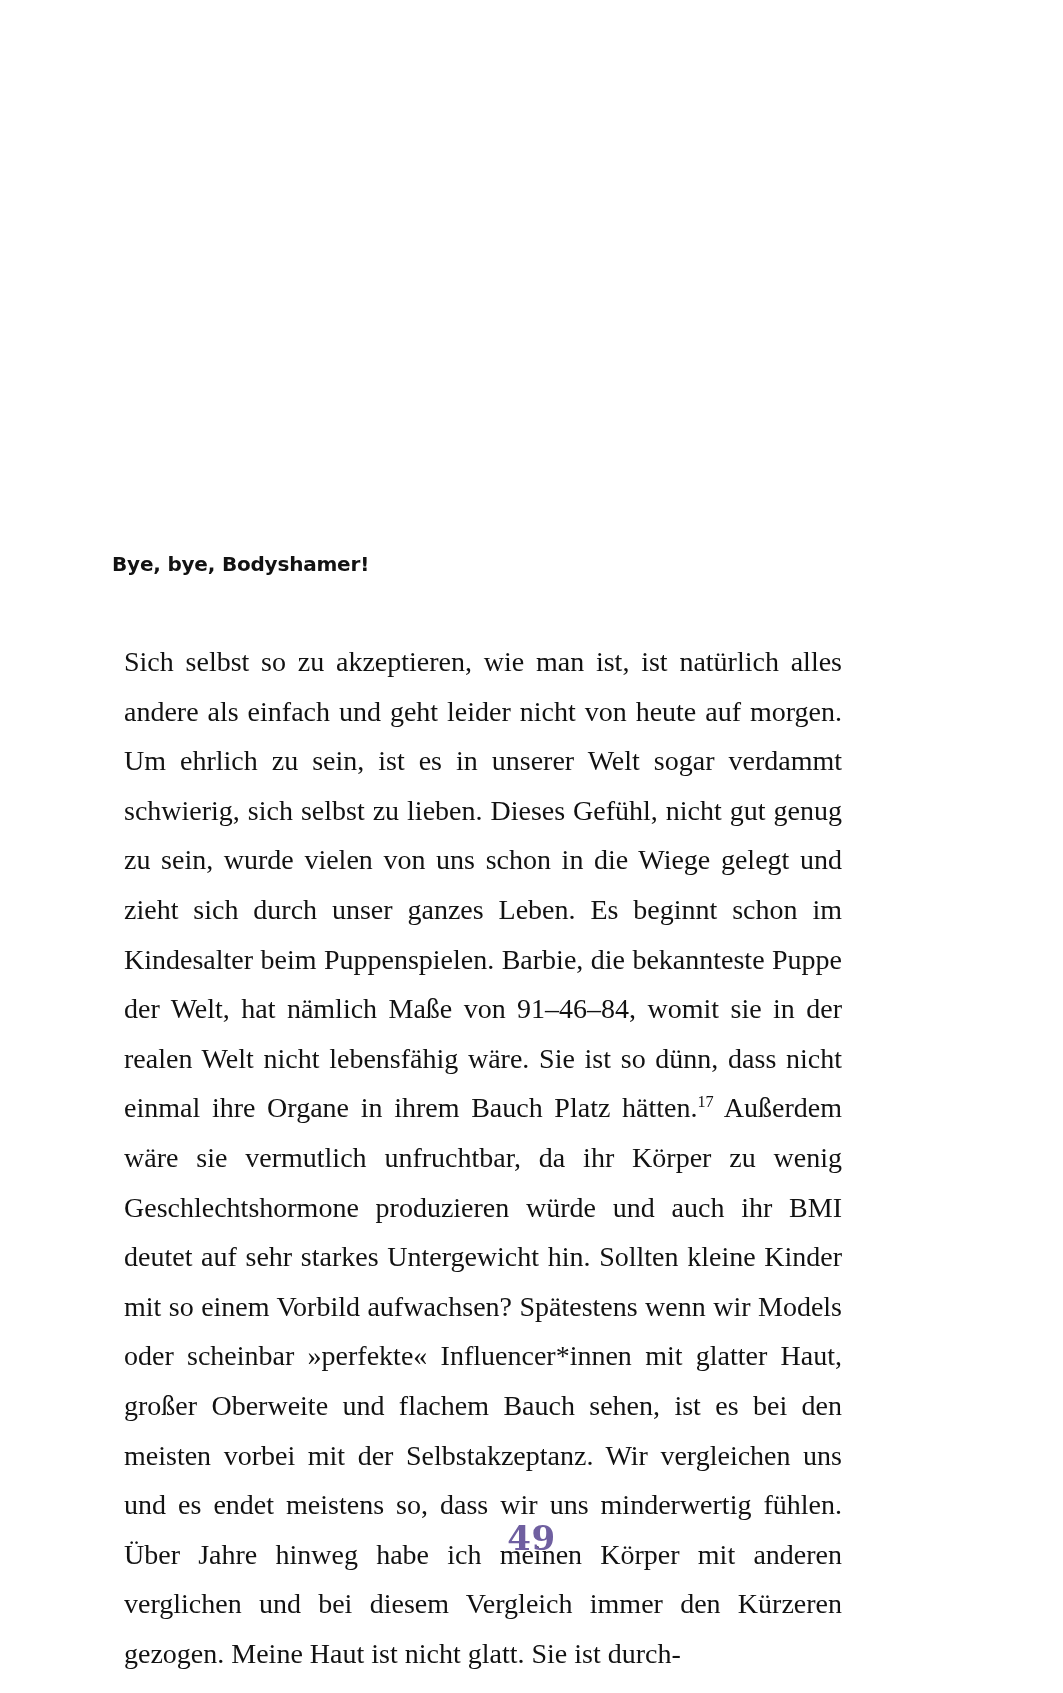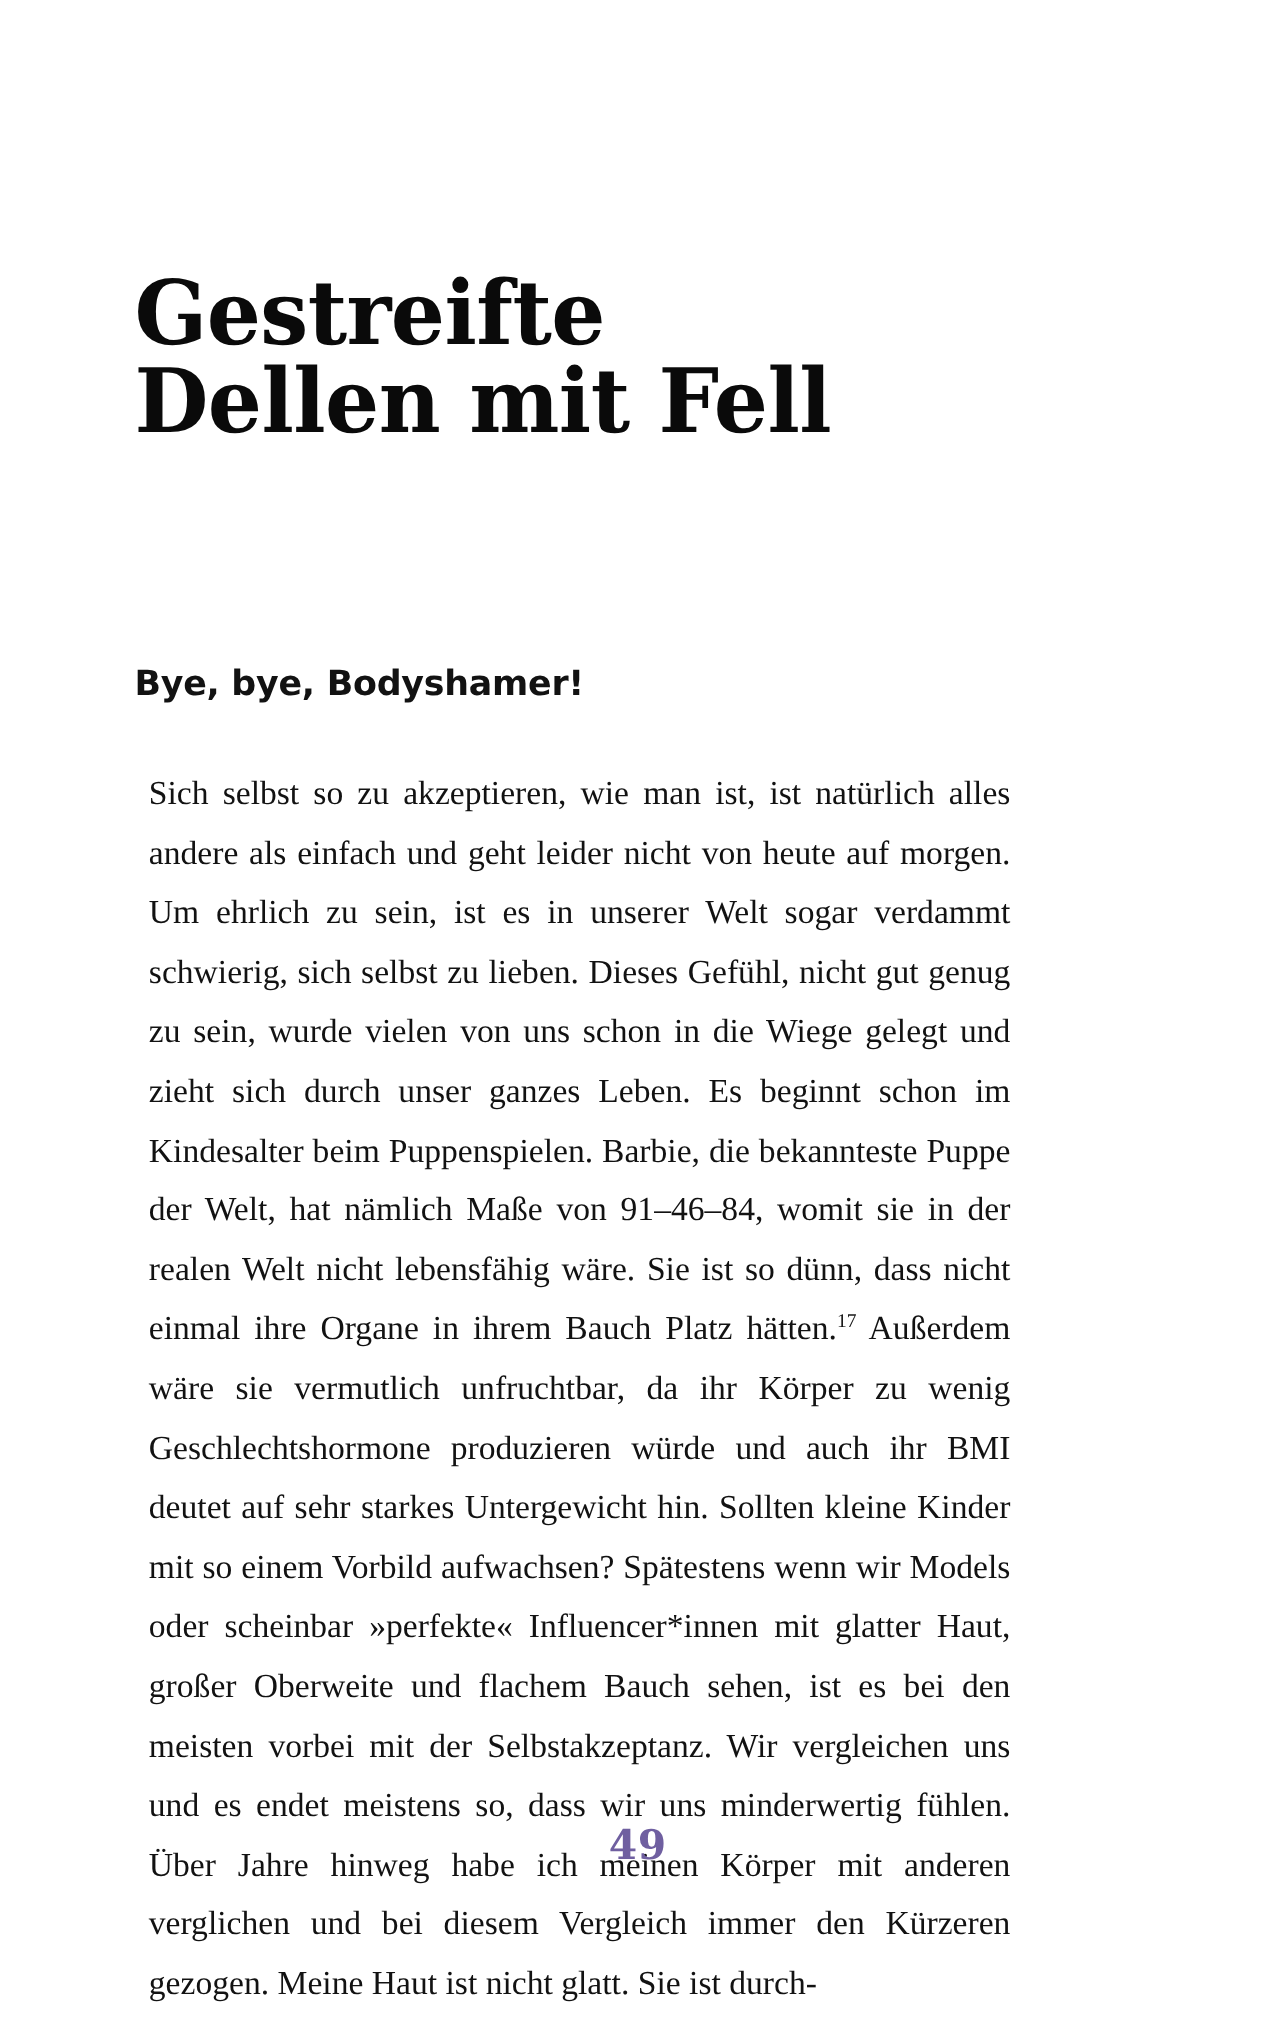--- a/index.html
+++ b/index.html
@@ -53,21 +53,21 @@
 
   
   .section-heading {
     position: absolute;
     left: 112px;
     top: 552px;
     width: 800px;
     margin: 0;
     font-family: "DejaVu Sans", "Liberation Sans", sans-serif;
     font-weight: 700;
-    font-size: 29px;
+    font-size: 20px;
     line-height: 1.2;
     letter-spacing: -0.2px;
     color: #121212;
   }
 
   
   .body-text {
     position: absolute;
     left: 112px;
     top: 625px;
@@ -104,24 +104,20 @@
     font-size: 34px;
     letter-spacing: 0.5px;
     color: #6f5fa0;
   }
 </style>
 </head>
 <body>
 
 <div class="page">
 
-  <h1 class="chapter-title">
-    <span class="title-line title-line-1">Gestreifte</span>
-    <span class="title-line title-line-2">Dellen mit Fell</span>
-  </h1>
 
   <h2 class="section-heading">Bye, bye, Bodyshamer!</h2>
 
   <div class="body-text">
     <p><span>Sich selbst so zu akzeptieren, wie man ist, ist natürlich alles andere als einfach und geht leider nicht von heute auf morgen. Um ehrlich zu sein, ist es in unserer Welt sogar verdammt schwierig, sich selbst zu lieben. Dieses Gefühl, nicht gut genug zu sein, wurde vielen von uns schon in die Wiege gelegt und zieht sich durch unser ganzes Leben. Es beginnt schon im Kindesalter beim Puppenspielen. Barbie, die bekannteste Puppe der Welt, hat nämlich Maße von 91–46–84, womit sie in der realen Welt nicht lebensfähig wäre. Sie ist so dünn, dass nicht einmal ihre Organe in ihrem Bauch Platz hätten.</span><sup>17</sup><span> Außerdem wäre sie vermutlich unfruchtbar, da ihr Körper zu wenig Geschlechtshormone produzieren würde und auch ihr BMI deutet auf sehr starkes Untergewicht hin. Sollten kleine Kinder mit so einem Vorbild aufwachsen? Spätestens wenn wir Models oder scheinbar »perfekte« Influencer*innen mit glatter Haut, großer Oberweite und flachem Bauch sehen, ist es bei den meisten vorbei mit der Selbstakzeptanz. Wir vergleichen uns und es endet meistens so, dass wir uns minderwertig fühlen. Über Jahre hinweg habe ich meinen Körper mit anderen verglichen und bei diesem Vergleich immer den Kürzeren gezogen. Meine Haut ist nicht glatt. Sie ist durch-</span></p>
   </div>
 
   <div class="page-number">49</div>
 
 </div>

